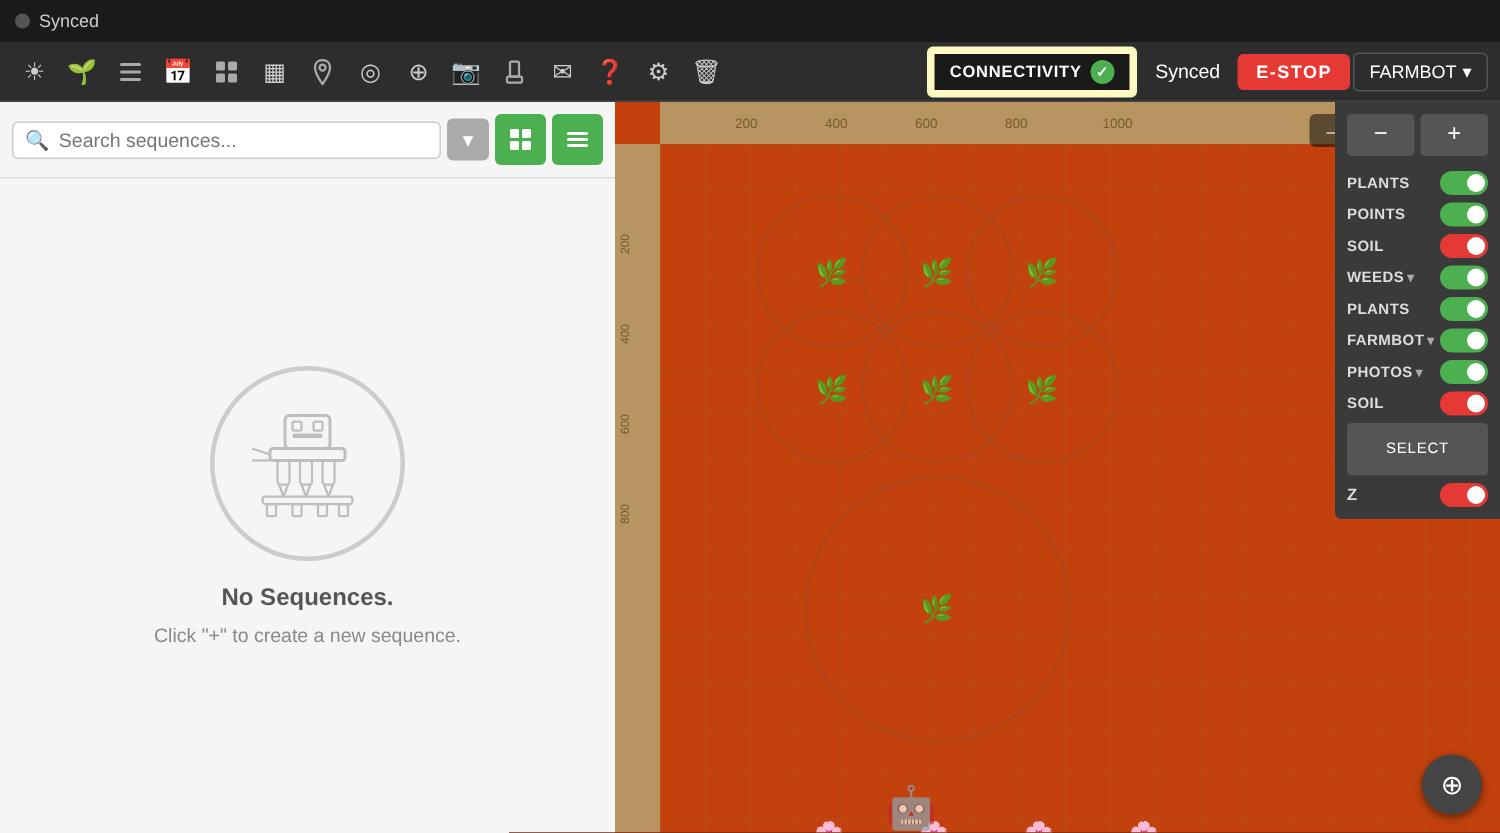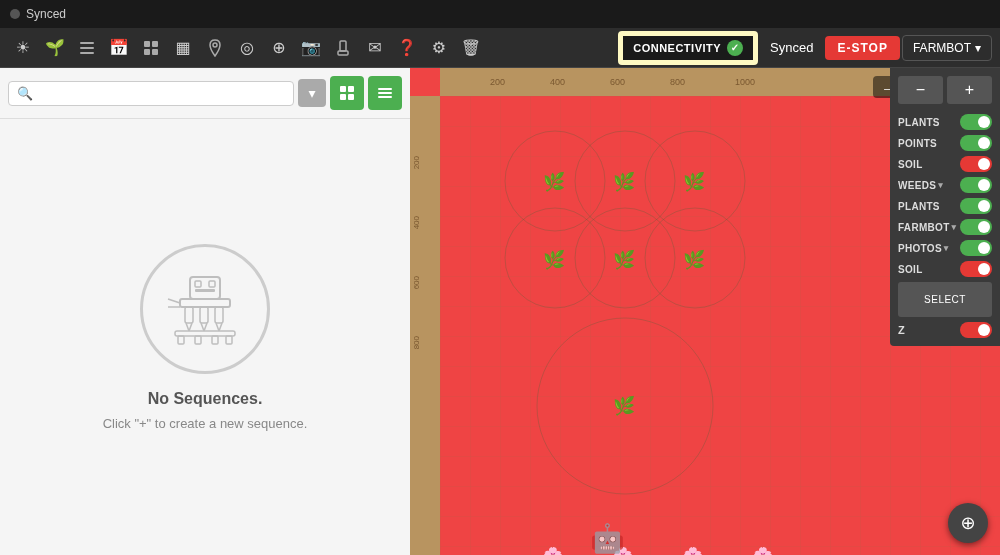--- a/index.html
+++ b/index.html
@@ -189,21 +189,21 @@
       color: #555;
     }
     .no-seq-sub {
       font-size: 13px;
       color: #888;
     }
 
     
     #map-area {
       flex: 1;
-      background: #ef4444;
+      background: #c2410c;
       position: relative;
       overflow: hidden;
     }
 
     
     .grid-canvas {
       position: absolute;
       top: 0; left: 0;
     }
 
@@ -427,20 +427,21 @@
     <span>▾</span>
   </button>
 </div>
 
 <div id="main">
 
   <div id="left-panel">
     <div class="search-bar">
       <div class="search-input-wrap">
         <span class="search-icon">🔍</span>
+        <input type="text" placeholder="Search sequences..." style="">
       </div>
       <button class="dropdown-btn">
         <span>▾</span>
       </button>
       <button class="green-btn">
         <svg width="16" height="16" viewBox="0 0 16 16" fill="none">
           <rect x="1" y="1" width="6" height="6" rx="1" fill="white"></rect>
           <rect x="9" y="1" width="6" height="6" rx="1" fill="white"></rect>
           <rect x="1" y="9" width="6" height="6" rx="1" fill="white"></rect>
           <rect x="9" y="9" width="6" height="6" rx="1" fill="white"></rect>

